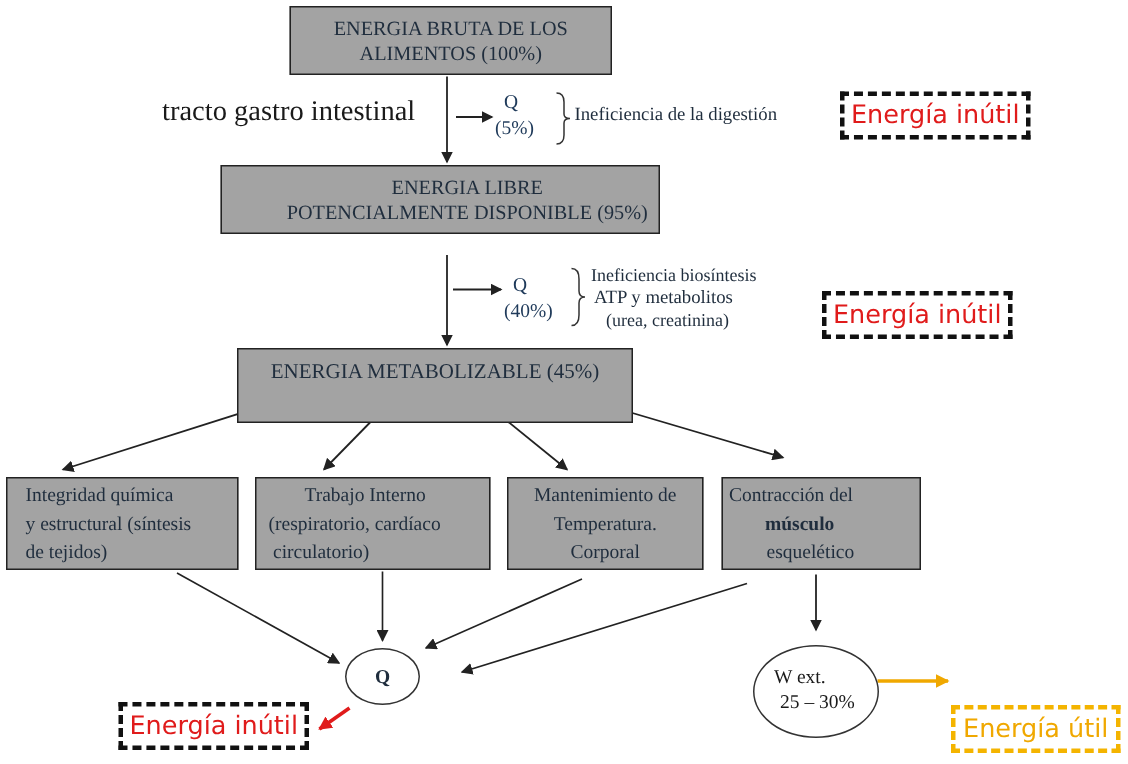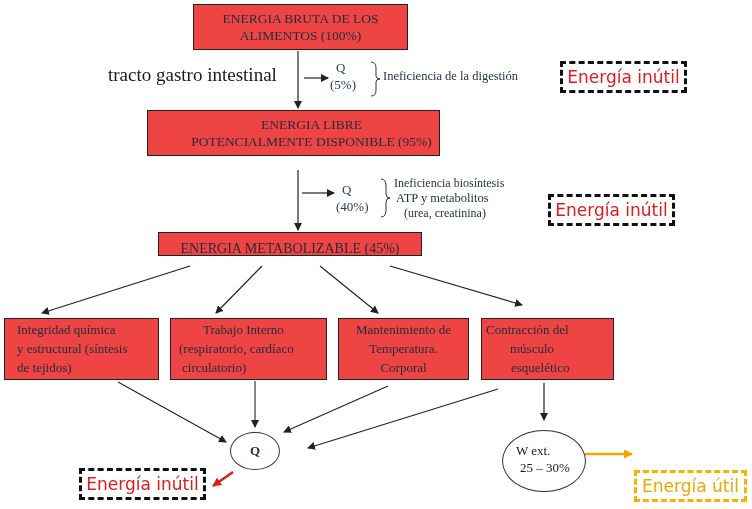--- a/index.html
+++ b/index.html
@@ -1,18 +1,18 @@
 <!DOCTYPE html>
 <html><head>
 <meta charset="utf-8">
 <style>
   html, body { margin: 0; padding: 0; background: #ffffff; }
   body { width: 752px; height: 509px; position: relative; overflow: hidden;
          font-family: "Liberation Serif", serif; color: #1a1a1a; }
-  .box { position: absolute; border: 1.3px solid #222; background: #ef4444; box-sizing: border-box;
+  .box { position: absolute; border: 1.3px solid #222; background: #a3a3a3; box-sizing: border-box;
          font-family: "Liberation Serif", serif; color: #1f2d3d; }
   .center { text-align: center; }
   .t { position: absolute; white-space: nowrap; font-family: "Liberation Serif", serif; }
   .tag { position: absolute; box-sizing: border-box; font-family: "DejaVu Sans", sans-serif;
          white-space: nowrap; text-align: center; }
   .tag-red { border: 3px dashed #111; color: #e01b1b; }
   .tag-yellow { border: 3px dashed #f4b400; color: #f0a800; margin-top: 32px; }
   svg.arrows { position: absolute; left: 0; top: 0; }
   .ell { position: absolute; border: 1.2px solid #333; border-radius: 50%; box-sizing: border-box; }
 </style>
@@ -73,21 +73,21 @@
 </div>
 
 <div class="t" style="left:342px; top:182px; font-size:13px; color:#1f3a5a;">Q</div>
 <div class="t" style="left:336px; top:199px; font-size:13px; color:#1f3a5a;">(40%)</div>
 <div class="t" style="left:394px; top:176px; font-size:12px; color:#1f2d3d;text-align:center;">Ineficiencia biosíntesis</div>
 <div class="t" style="left:396px; top:191px; font-size:12.5px; color:#1f2d3d;">ATP y metabolitos</div>
 <div class="t" style="left:404px; top:206px; font-size:12px; color:#1f2d3d;">(urea, creatinina)</div>
 
 <div class="tag tag-red" style="left:548px; top:194px; width:127px; height:32px; font-size:17px; line-height:26px;">Energía inútil</div>
 
-<div class="box center" style="left:158px; top:232px; width:264px; height:24px; font-size:14px; line-height:31px;">ENERGIA METABOLIZABLE (45%)</div>
+<div class="box center" style="left:158px; top:232px; width:264px; height:50px; font-size:14px; line-height:31px;">ENERGIA METABOLIZABLE (45%)</div>
 
 <div class="box" style="left:4px; top:318px; width:155px; height:62px; font-size:13px; line-height:19px; padding:1px 0 0 12px;">
   <div>Integridad química</div>
   <div>y estructural (síntesis</div>
   <div>de tejidos)</div>
 </div>
 
 <div class="box" style="left:170px; top:318px; width:157px; height:62px; font-size:13px; line-height:19px; padding:1px 0 0 8px;">
   <div style="padding-left:24px;">Trabajo Interno</div>
   <div>(respiratorio, cardíaco</div>
@@ -95,21 +95,21 @@
 </div>
 
 <div class="box center" style="left:338px; top:318px; width:131px; height:62px; font-size:13px; line-height:19px; padding-top:1px;">
   <div>Mantenimiento de</div>
   <div>Temperatura.</div>
   <div>Corporal</div>
 </div>
 
 <div class="box" style="left:481px; top:318px; width:133px; height:62px; font-size:13px; line-height:19px; padding:1px 0 0 4px;">
   <div>Contracción del</div>
-  <div style="padding-left:24px;">músculo</div>
+  <div style="padding-left:24px;font-weight:bold;">músculo</div>
   <div style="padding-left:25px;">esquelético</div>
 </div>
 
 <div class="ell center" style="left:230px; top:432px; width:50px; height:38px; font-size:13px; line-height:36px; font-weight:bold; color:#1f2d3d;">
   <span>Q</span>
 </div>
 
 <div class="ell" style="left:502px; top:430px; width:84px; height:62px; font-size:13px; line-height:17px; padding:11px 0 0 13px;">
   <div>W ext.</div>
   <div style="padding-left:4px;">25 – 30%</div>

